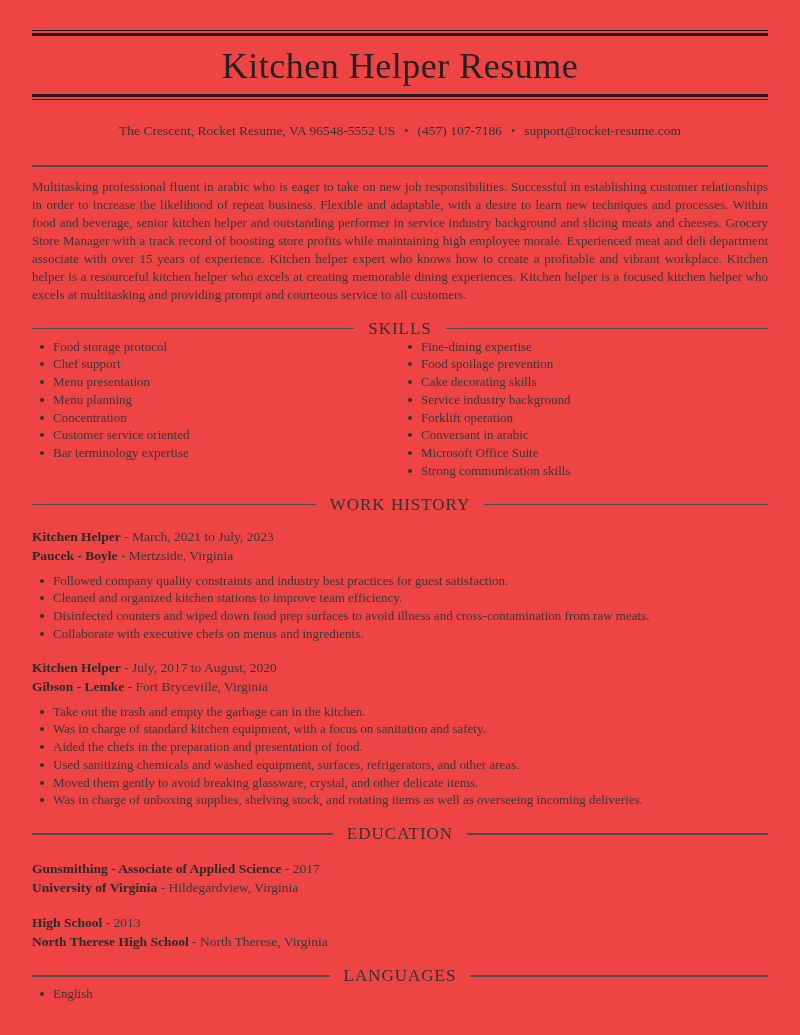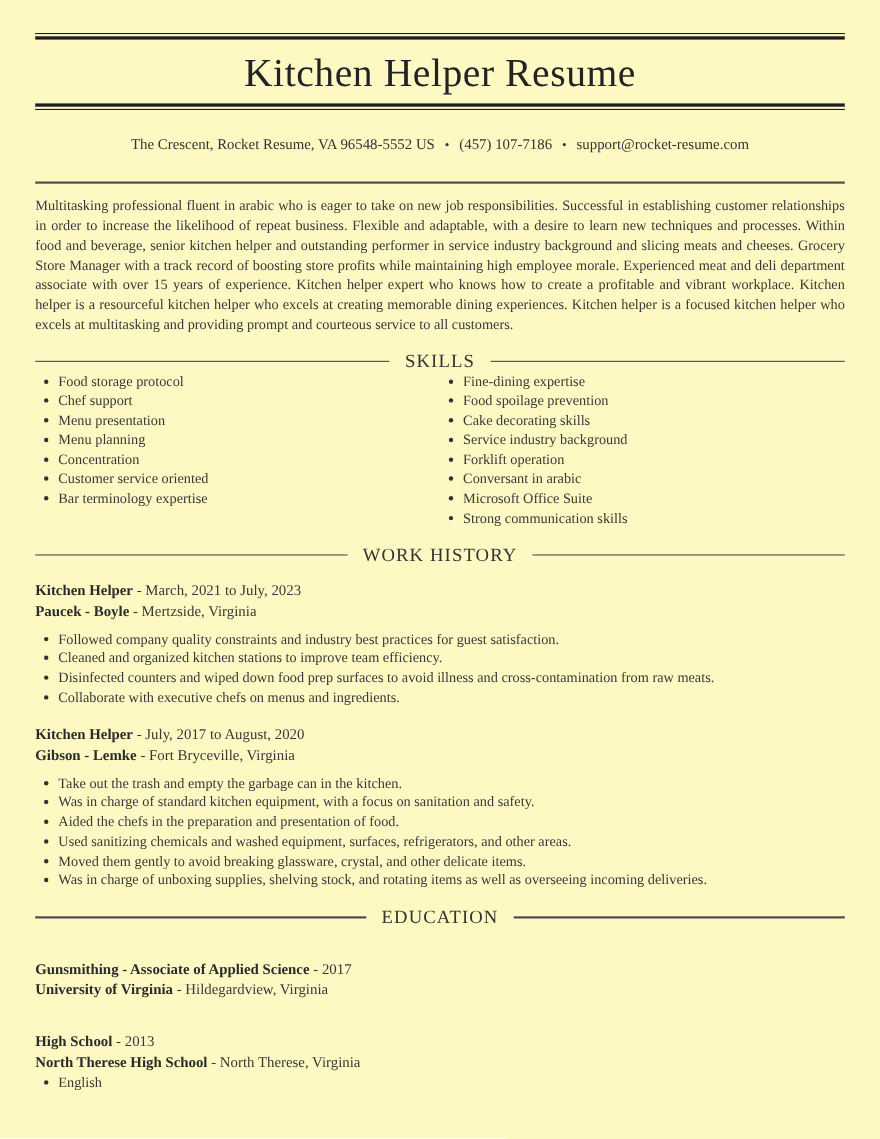--- a/index.html
+++ b/index.html
@@ -7,21 +7,21 @@
     padding: 0;
     background: #ffffff;
   }
   .page {
     position: relative;
     width: 800px;
     height: 1035px;
     box-sizing: border-box;
     padding: 30px 32px 0 32px;
     overflow: hidden;
-    background: #fef9c3;
+    background: #ef4444;
     font-family: "Liberation Serif", serif;
     color: #383838;
   }
 
   
   .dr .thin  { height: 1px; background: #1d1d1d; }
   .dr .thick { height: 3px; background: #1d1d1d; }
   .dr-top .thick { margin-top: 2px; }
   .dr-bottom .thin { margin-top: 2px; }
 
@@ -88,21 +88,21 @@
     border-radius: 50%;
     background: #333333;
   }
 
   .skills-cols { display: flex; }
   .skills-cols ul { width: 50%; }
 
   
   .entry { margin-top: 13px; }
   .entry + .entry { margin-top: 15px; }
-  .edu-entry { margin-top: 28px; }
+  .edu-entry { margin-top: 16px; }
   .edu-entry + .edu-entry { }
   .eline {
     margin: 0;
     font-size: 13.5px;
     line-height: 19px;
     color: #383838;
   }
   .eline strong { color: #2b2b2b; }
   .entry ul.blist { margin-top: 7px; }
 
@@ -210,18 +210,23 @@
           <p class="eline"><strong>University of Virginia</strong><span> - Hildegardview, Virginia</span></p>
         </div>
         <div class="edu-entry">
           <p class="eline"><strong>High School</strong><span> - 2013</span></p>
           <p class="eline"><strong>North Therese High School</strong><span> - North Therese, Virginia</span></p>
         </div>
       </div>
   </div>
 
   <div>
+    <div class="sec-head">
+      <span class="rule"></span>
+      <span class="txt">LANGUAGES</span>
+      <span class="rule"></span>
+    </div>
     <ul class="blist lang-list" id="lang-list">
         <li>English</li>
       </ul>
   </div>
 
 </div>
 
 </body></html>

